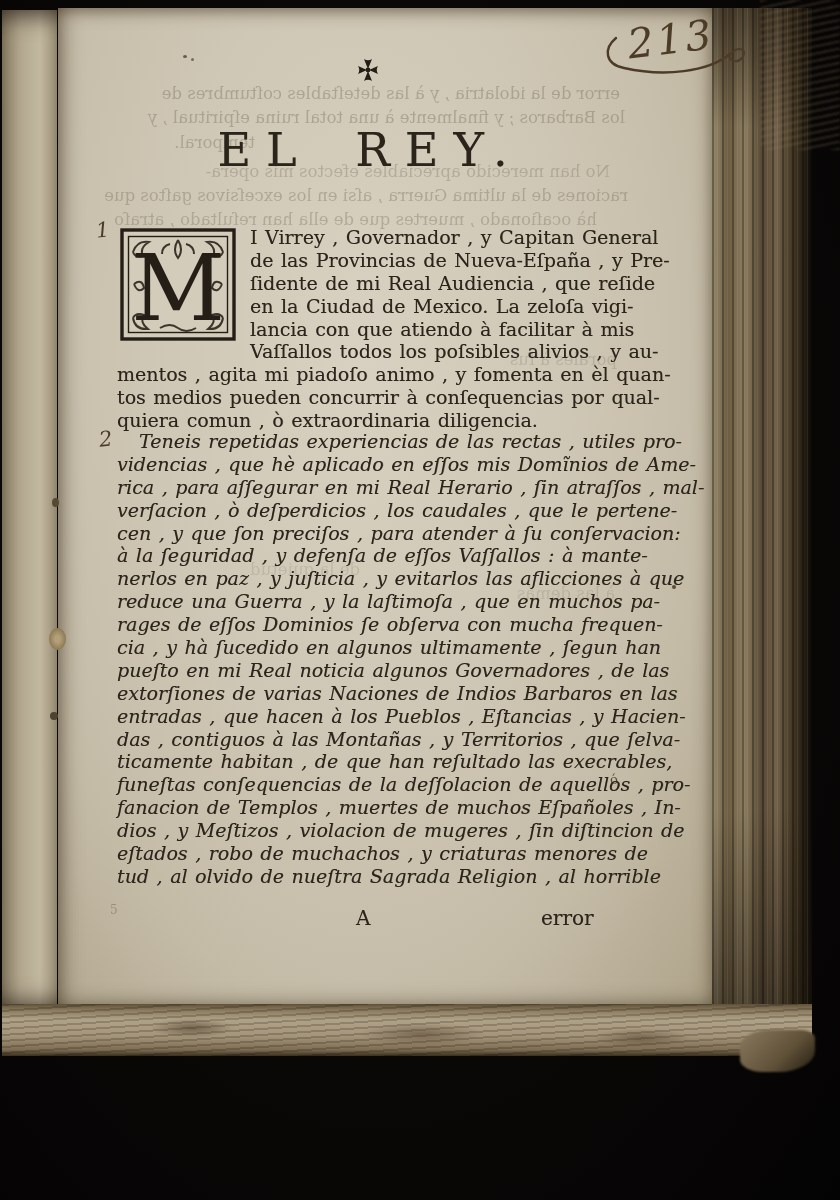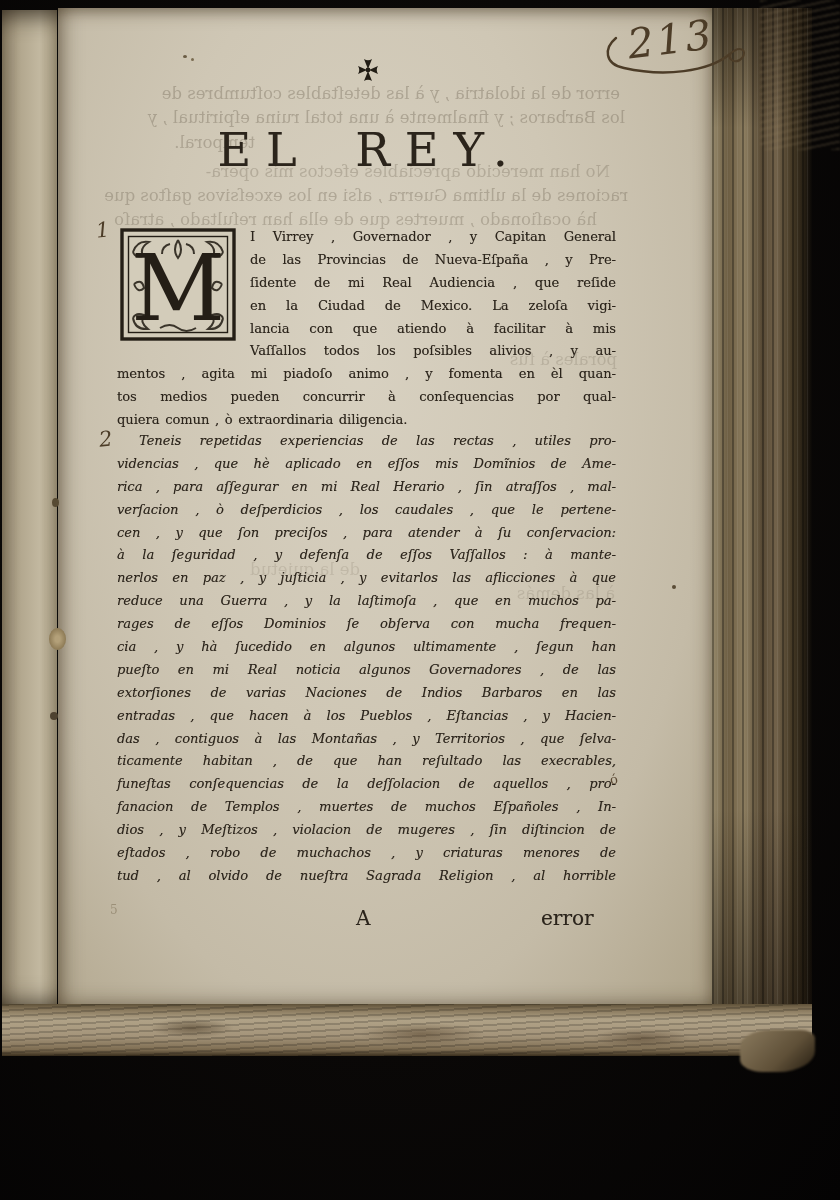--- a/index.html
+++ b/index.html
@@ -42,21 +42,21 @@
   .blob-dark1{left:52px;top:498px;width:7px;height:9px;background:#574a33;}
   .blob-dark2{left:50px;top:712px;width:8px;height:8px;background:#4e4230;}
   .speck1{left:183px;top:55px;width:4px;height:3px;background:#6a5c44;}
   .speck2{left:191px;top:58px;width:3px;height:3px;background:#7a6c52;}
   .speck3{left:672px;top:585px;width:4px;height:4px;background:#5a4c36;}
   
   .ink{color:#2b241b;text-shadow:.3px .3px .35px rgba(43,36,27,.4);}
   .title{position:absolute;left:140px;top:118px;width:460px;text-align:center;
      font-size:46px;letter-spacing:15px;word-spacing:14px;line-height:64px;}
   .body-line-block{position:absolute;}
-  .body-line-block div{font-size:13px;line-height:22.9px;height:22.9px;white-space:nowrap;
+  .body-line-block div{font-size:19px;line-height:22.9px;height:22.9px;white-space:nowrap;
      text-align:justify;text-align-last:justify;overflow:visible;word-spacing:1.5px;}
   .blk-p1-indent{left:250px;top:226px;width:366px;}
   .blk-p1-full{left:117px;top:363px;width:499px;}
   .blk-p2{left:117px;top:430px;width:499px;font-style:italic;}
   .blk-p1-full div:last-child{text-align-last:left;}
   .blk-p2 div:first-child{padding-left:22px;}
   .sig-line{position:absolute;top:906px;font-size:20px;}
   .sig-a{left:356px;}
   .catchword{left:541px;}
   

